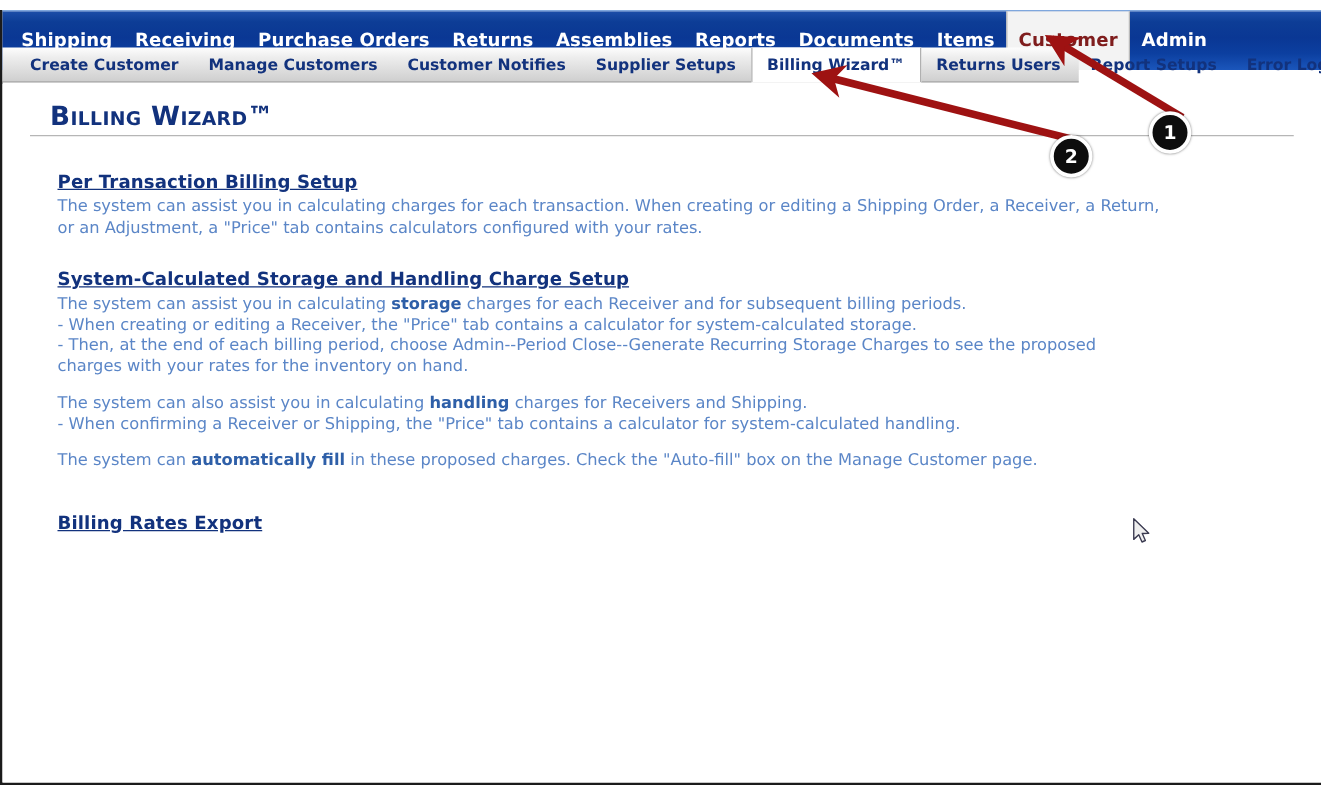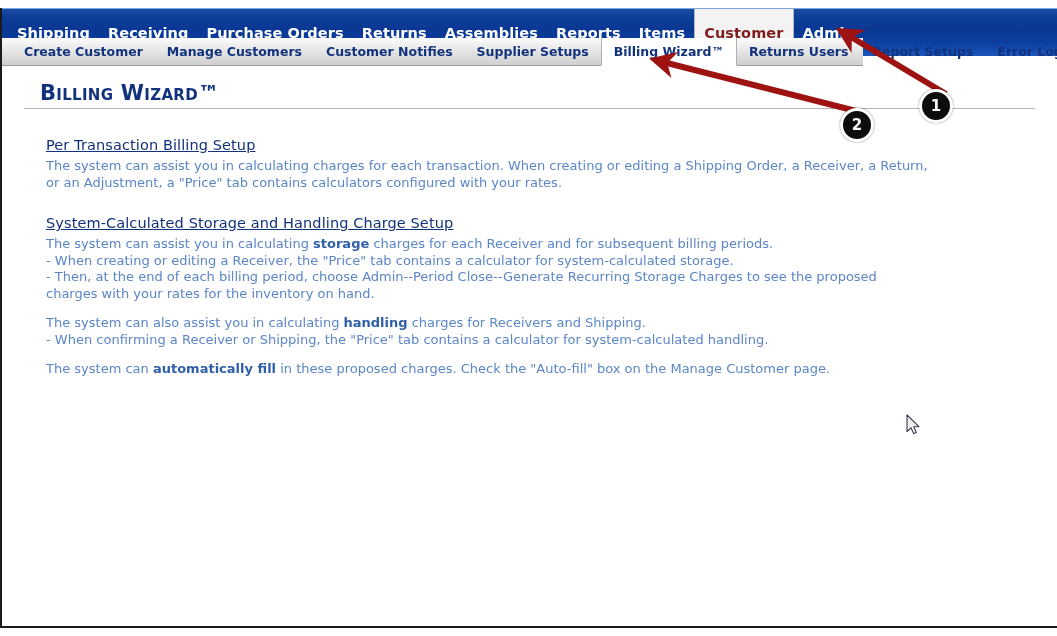--- a/index.html
+++ b/index.html
@@ -125,21 +125,21 @@
   }
 
   #doc-body {
     margin: 26px 0 0 44px;
     width: 900px;
   }
   .section-link {
     display: inline-block;
     color: #12327d;
     font-size: 14.5px;
-    font-weight: normal;
+    font-weight: bold;
     text-decoration: underline;
     cursor: pointer;
     letter-spacing: 0.1px;
   }
   .para {
     color: #5b86c7;
     font-size: 13px;
     line-height: 16.5px;
     margin: 4px 0 0 0;
     white-space: pre-wrap;
@@ -188,20 +188,21 @@
   <div id="frame-left-border"></div>
   <div id="frame-bottom-border"></div>
 
   <nav id="primary-nav">
       <div class="pnav-item">Shipping</div>
       <div class="pnav-item">Receiving</div>
       <div class="pnav-item">Purchase Orders</div>
       <div class="pnav-item">Returns</div>
       <div class="pnav-item">Assemblies</div>
       <div class="pnav-item">Reports</div>
+      <div class="pnav-item">Documents</div>
       <div class="pnav-item">Items</div>
       <div class="pnav-item active">Customer</div>
       <div class="pnav-item">Admin</div>
     </nav>
 
   <nav id="secondary-nav">
       <div class="snav-item">Create Customer</div>
       <div class="snav-item">Manage Customers</div>
       <div class="snav-item">Customer Notifies</div>
       <div class="snav-item">Supplier Setups</div>
@@ -215,20 +216,21 @@
     <div id="page-title">Billing Wizard™</div>
     <div id="title-rule"></div>
     <div id="doc-body">
         <div class=""><a class="section-link">Per Transaction Billing Setup</a><div class="para">The system can assist you in calculating charges for each transaction. When creating or editing a Shipping Order, a Receiver, a Return,
 or an Adjustment, a "Price" tab contains calculators configured with your rates.</div></div>
         <div class="gap-block"><a class="section-link">System-Calculated Storage and Handling Charge Setup</a><div class="para">The system can assist you in calculating <b>storage</b> charges for each Receiver and for subsequent billing periods.
 - When creating or editing a Receiver, the "Price" tab contains a calculator for system-calculated storage.
 - Then, at the end of each billing period, choose Admin--Period Close--Generate Recurring Storage Charges to see the proposed
 charges with your rates for the inventory on hand.</div><div class="para gap-small">The system can also assist you in calculating <b>handling</b> charges for Receivers and Shipping.
 - When confirming a Receiver or Shipping, the "Price" tab contains a calculator for system-calculated handling.</div><div class="para gap-small">The system can <b>automatically fill</b> in these proposed charges. Check the "Auto-fill" box on the Manage Customer page.</div></div>
+        <div class="gap-large"><a class="section-link">Billing Rates Export</a></div>
       </div>
   </main>
 
   <div id="annotations">
     <svg width="1057" height="636" style="position:absolute;left:0;top:0;">
       <defs>
         <marker id="ahead" markerWidth="5.2" markerHeight="5.2" refX="3.6" refY="2.6" orient="auto" markerUnits="strokeWidth">
           <path d="M 0.2 0.35 L 4.6 2.6 L 0.2 4.85 L 1.5 2.6 Z" fill="#9e1212"></path>
         </marker>
       </defs>

